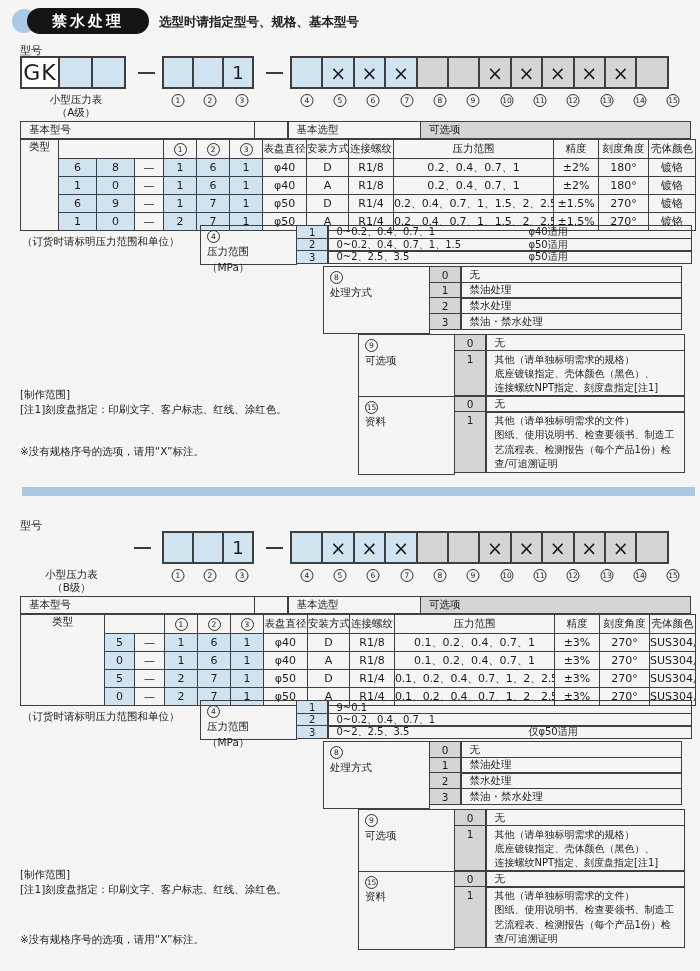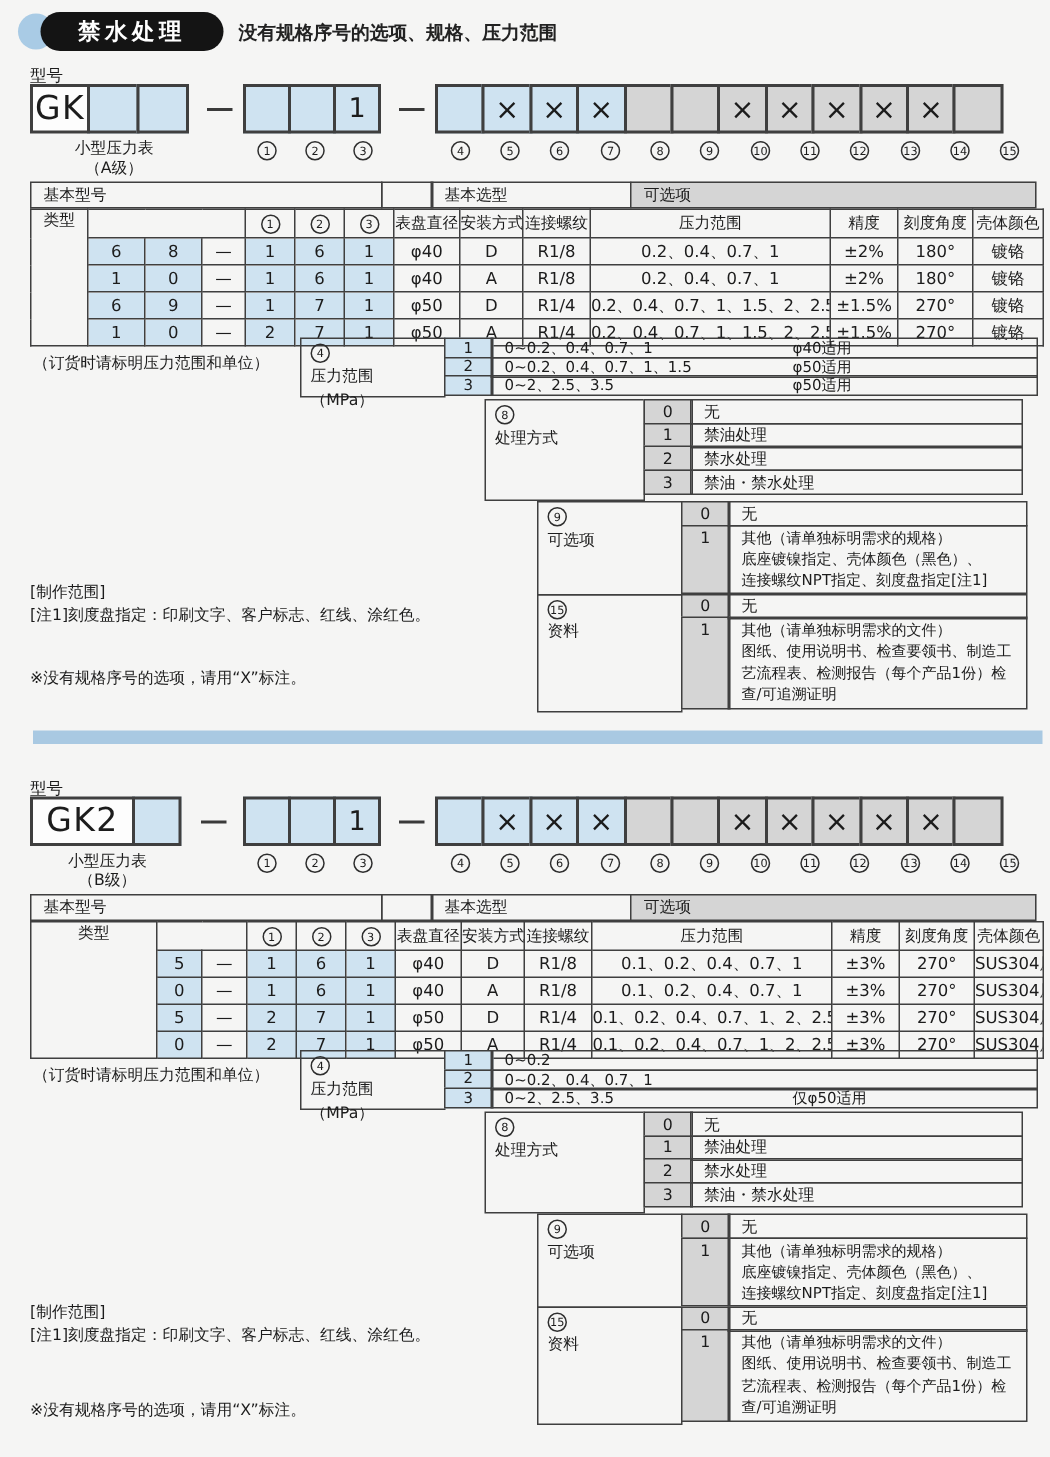--- a/index.html
+++ b/index.html
@@ -53,21 +53,21 @@
   .p4 .brow{height:14px;font-size:10px}
   .p8 .brow{height:17px}
   .sidenote{position:absolute;font-size:10.5px}
   .divider{position:absolute;left:22px;top:487px;width:673px;height:9px;background:#a9c9e2}
 </style>
 </head>
 <body>
 
 <div class="bcirc"></div>
 <div class="bpill">禁水处理</div>
-<div class="subtitle">没有规格序号的选项、规格、压力范围</div>
+<div class="subtitle">选型时请指定型号、规格、基本型号</div>
 
 <div class="sec" style="top:43px;height:444px">
   <div class="mlabel">型号</div>
 
   <div class="abs" style="top:13px;left:0;height:33px;width:700px">
     <div class="grp" style="left:20px">
       <div class="mbox pfx" style="width:40px">GK</div>
       <div class="mbox blue" style="width:35px"></div>
       <div class="mbox blue" style="width:35px"></div>
     </div>
@@ -312,24 +312,20 @@
   <div class="sidenote" style="left:20px;top:360px">[注1]刻度盘指定：印刷文字、客户标志、红线、涂红色。</div>
   <div class="sidenote" style="left:20px;top:402px">※没有规格序号的选项，请用“X”标注。</div>
 </div>
 
 <div class="divider"></div>
 
 <div class="sec" style="top:518px;height:453px">
   <div class="mlabel">型号</div>
 
   <div class="abs" style="top:13px;left:0;height:33px;width:700px">
-    <div class="grp" style="left:20px">
-      <div class="mbox pfx" style="width:70px">GK2</div>
-      <div class="mbox blue" style="width:33px"></div>
-    </div>
     <div class="mdash" style="left:134px"></div>
     <div class="grp" style="left:162px">
       <div class="mbox blue" style="width:32px"></div>
       <div class="mbox blue" style="width:32px"></div>
       <div class="mbox blue one" style="width:32px">1</div>
     </div>
     <div class="mdash" style="left:266px"></div>
     <div class="grp" style="left:290px">
       <div class="mbox blue xm" style="width:33.4px"></div>
       <div class="mbox blue xm" style="width:33.4px">×</div>
@@ -465,21 +461,21 @@
     </table>
 
   <div class="blk p4" style="left:200px;top:182px">
     <div class="lbl" style="width:97px;height:40px">
       <span class="circ">4</span><div>压力范围（MPa）</div>
     </div>
     <div class="rows">
       <div class="brow">
           <div class="bno blue">1</div>
           <div class="btxt" style="width:365px">
-            <span>0~0.2</span>
+            <span>9~0.1</span>
             <span class="note"></span>
           </div>
         </div>
       <div class="brow">
           <div class="bno blue">2</div>
           <div class="btxt" style="width:365px">
             <span>0~0.2、0.4、0.7、1</span>
             <span class="note"></span>
           </div>
         </div>

